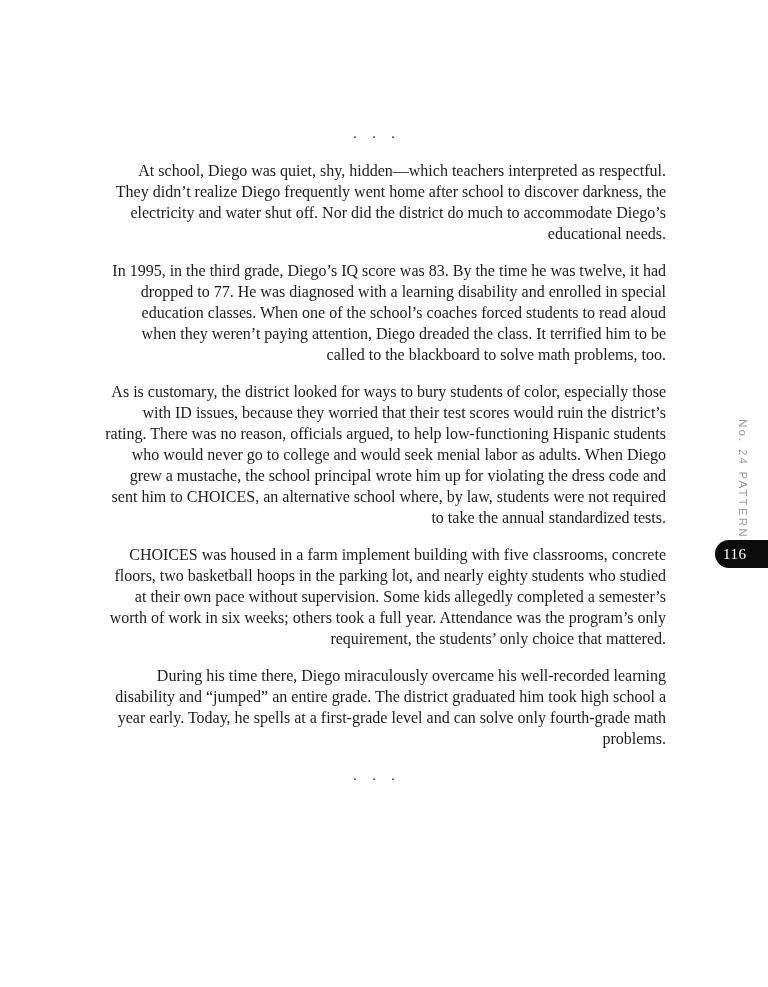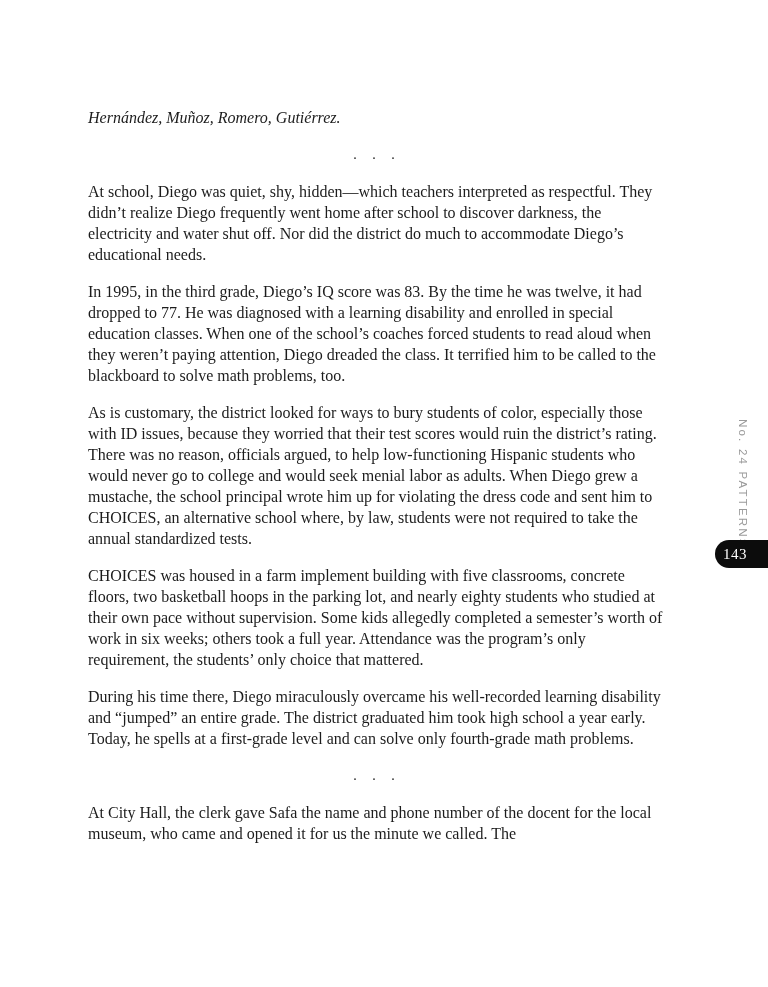--- a/index.html
+++ b/index.html
@@ -30,21 +30,22 @@
   }
   .separator {
     text-align: center;
     letter-spacing: 6px;
     margin: 16px 0;
     font-size: 14px;
     color: #222222;
     white-space: pre;
   }
   .para {
-    margin: 0 0 16px 0;
+    margin: 0 0 16px 15px;
+    text-align: right;
   }
   .para:last-child {
     margin-bottom: 0;
   }
   .margin-label {
     position: absolute;
     top: 419px;
     right: 19px;
     writing-mode: vertical-rl;
     font-family: "Liberation Sans", sans-serif;
@@ -71,34 +72,32 @@
     letter-spacing: 0.5px;
     font-family: "Liberation Serif", serif;
   }
 </style>
 </head>
 <body>
 
 <div class="page">
 
   <div class="text-column">
-    <p class="names-line">Hernández, Muñoz, Romero, Gutiérrez.</p>
 
     <div class="separator">. . .</div>
 
     <p class="para">At school, Diego was quiet, shy, hidden—which teachers interpreted as respectful. They didn’t realize Diego frequently went home after school to discover darkness, the electricity and water shut off. Nor did the district do much to accommodate Diego’s educational needs.</p>
     <p class="para">In 1995, in the third grade, Diego’s IQ score was 83. By the time he was twelve, it had dropped to 77. He was diagnosed with a learning disability and enrolled in special education classes. When one of the school’s coaches forced students to read aloud when they weren’t paying attention, Diego dreaded the class. It terrified him to be called to the blackboard to solve math problems, too.</p>
     <p class="para">As is customary, the district looked for ways to bury students of color, especially those with ID issues, because they worried that their test scores would ruin the district’s rating. There was no reason, officials argued, to help low-functioning Hispanic students who would never go to college and would seek menial labor as adults. When Diego grew a mustache, the school principal wrote him up for violating the dress code and sent him to CHOICES, an alternative school where, by law, students were not required to take the annual standardized tests.</p>
     <p class="para">CHOICES was housed in a farm implement building with five classrooms, concrete floors, two basketball hoops in the parking lot, and nearly eighty students who studied at their own pace without supervision. Some kids allegedly completed a semester’s worth of work in six weeks; others took a full year. Attendance was the program’s only requirement, the students’ only choice that mattered.</p>
     <p class="para">During his time there, Diego miraculously overcame his well-recorded learning disability and “jumped” an entire grade. The district graduated him took high school a year early. Today, he spells at a first-grade level and can solve only fourth-grade math problems.</p>
 
     <div class="separator">. . .</div>
 
-    <p class="para">At City Hall, the clerk gave Safa the name and phone number of the docent for the local museum, who came and opened it for us the minute we called. The</p>
   </div>
 
   <div class="margin-label">No. 24 PATTERNS</div>
 
   <div class="page-badge">
-    <span>143</span>
+    <span>116</span>
   </div>
 
 </div>
 
 </body></html>

